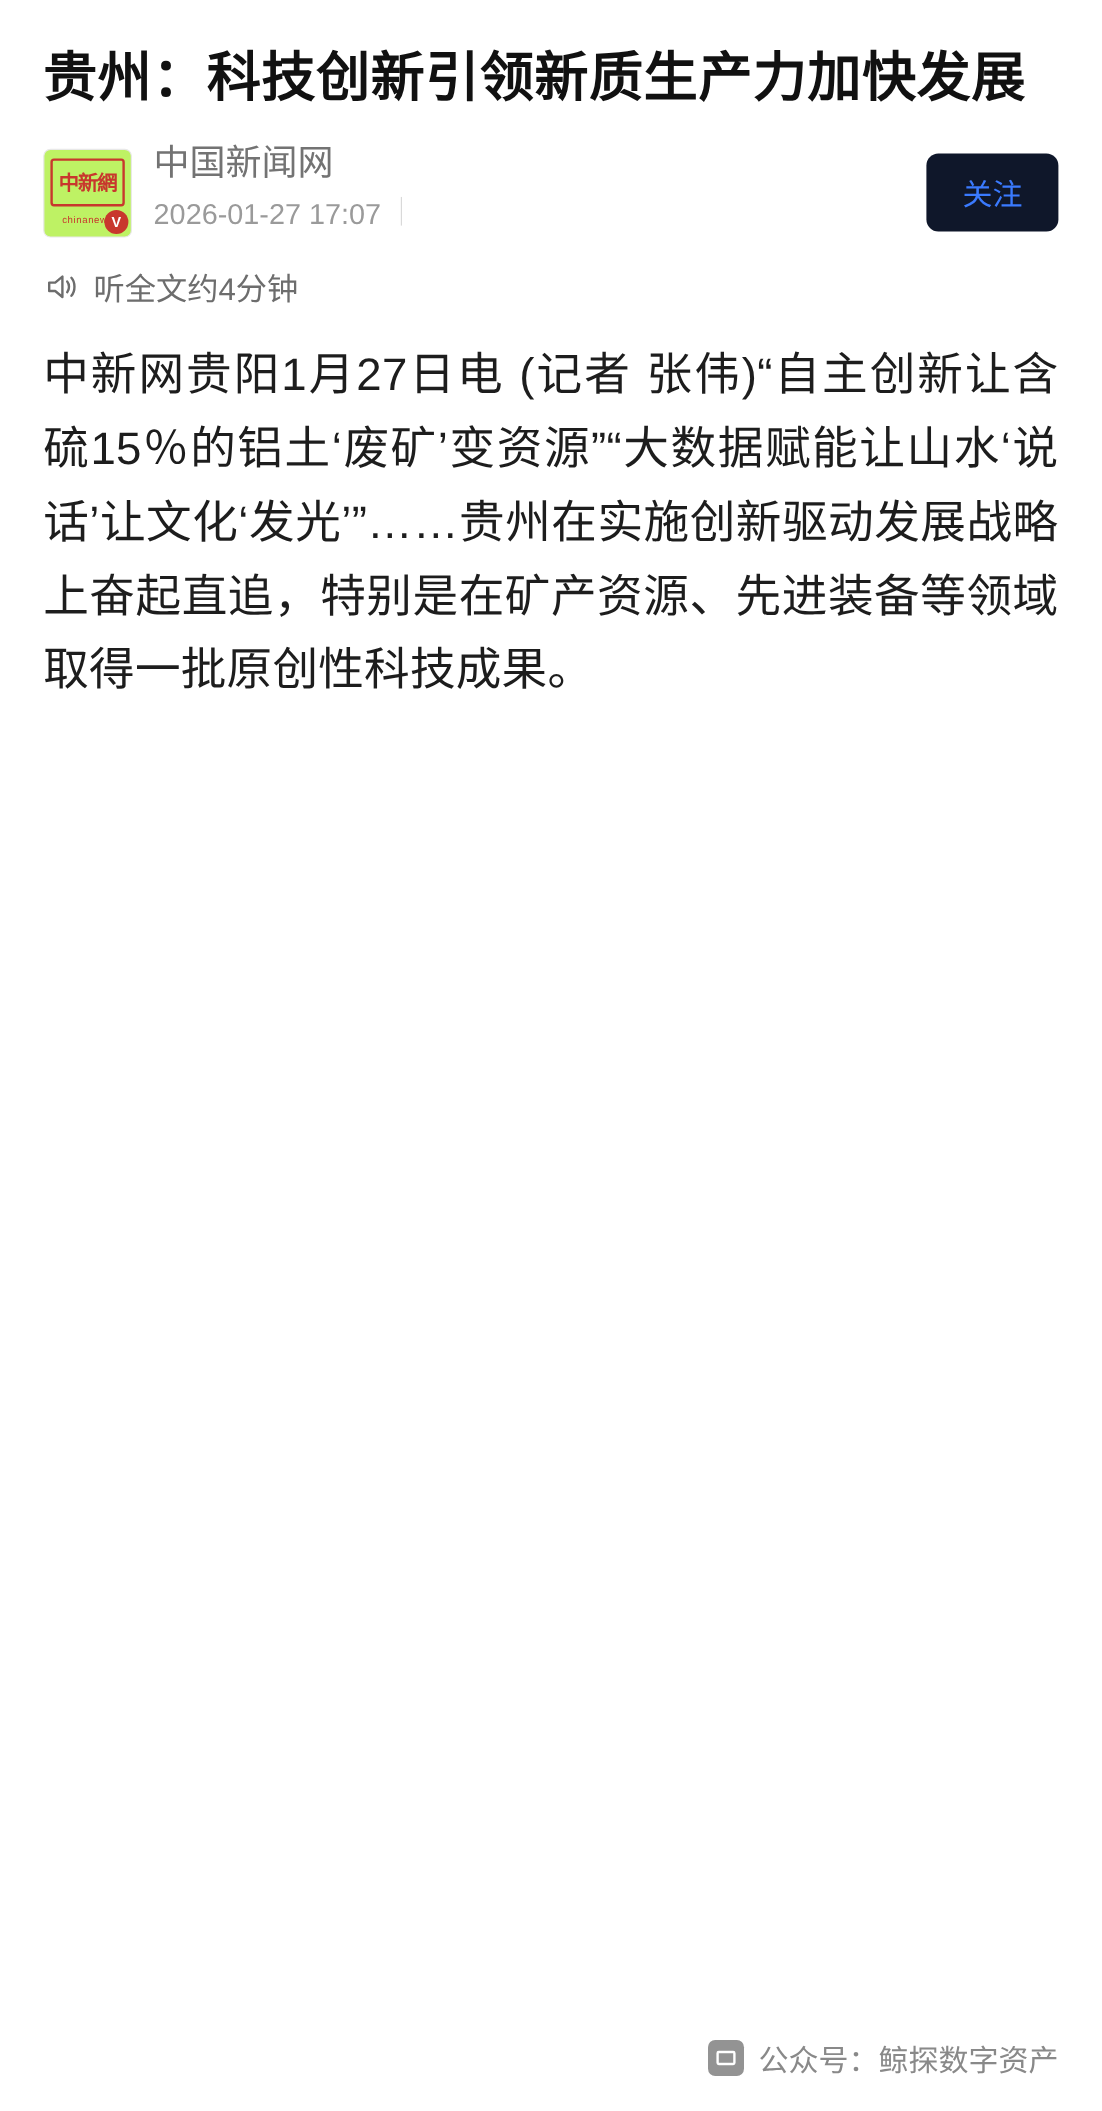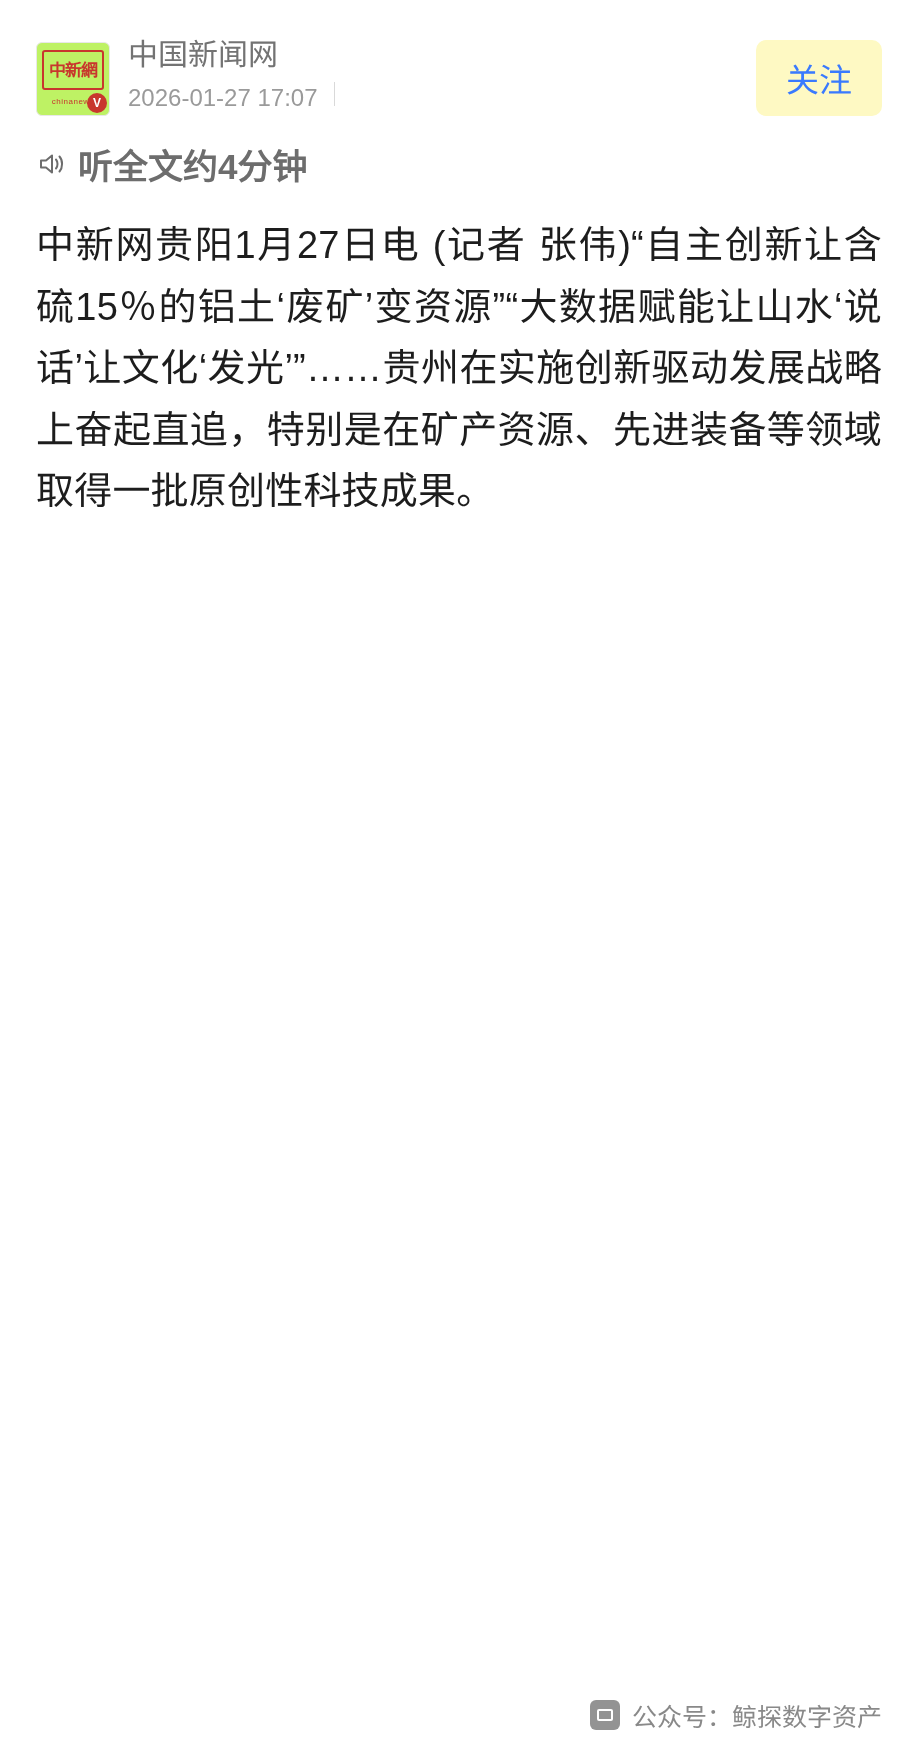--- a/index.html
+++ b/index.html
@@ -133,39 +133,38 @@
   .source-meta .pub-org {
     overflow: hidden;
     text-overflow: ellipsis;
     white-space: nowrap;
     max-width: 340px;
   }
 
   .follow-btn {
     flex: 0 0 auto;
     align-self: center;
-    background: #fef9c3;
+    background: #0f172a;
     color: #3a7afe;
-    font-size: 33px;
+    font-size: 25px;
     padding: 14px 30px;
     border-radius: 10px;
     border: none;
     cursor: pointer;
     font-family: Liberation Mono, monospace;
     margin-left: 14px;
   }
 
   
   .audio-row {
     display: flex;
     align-items: center;
     margin: 18px 0 26px 0;
     color: #6d6d6d;
-    font-size: 35px;
-    font-weight: bold;
+    font-size: 26px;
   }
   .speaker-icon {
     width: 30px;
     height: 30px;
     margin-right: 12px;
     flex: 0 0 30px;
     position: relative;
   }
   .speaker-icon svg { display: block; }
 
@@ -210,20 +209,21 @@
     border: 2px solid #ffffff;
     border-radius: 2px;
     box-sizing: border-box;
   }
 </style>
 </head>
 <body>
 
 <div class="page">
 
+  <h1 class="article-title">贵州：科技创新引领新质生产力加快发展</h1>
 
   <div class="source-row">
 
     <div class="avatar">
       <div class="cn-logo-box">中新網</div>
       <div class="cn-logo-sub">chinanews</div>
       <div class="verify-badge">V</div>
     </div>
 
     <div class="source-info">

